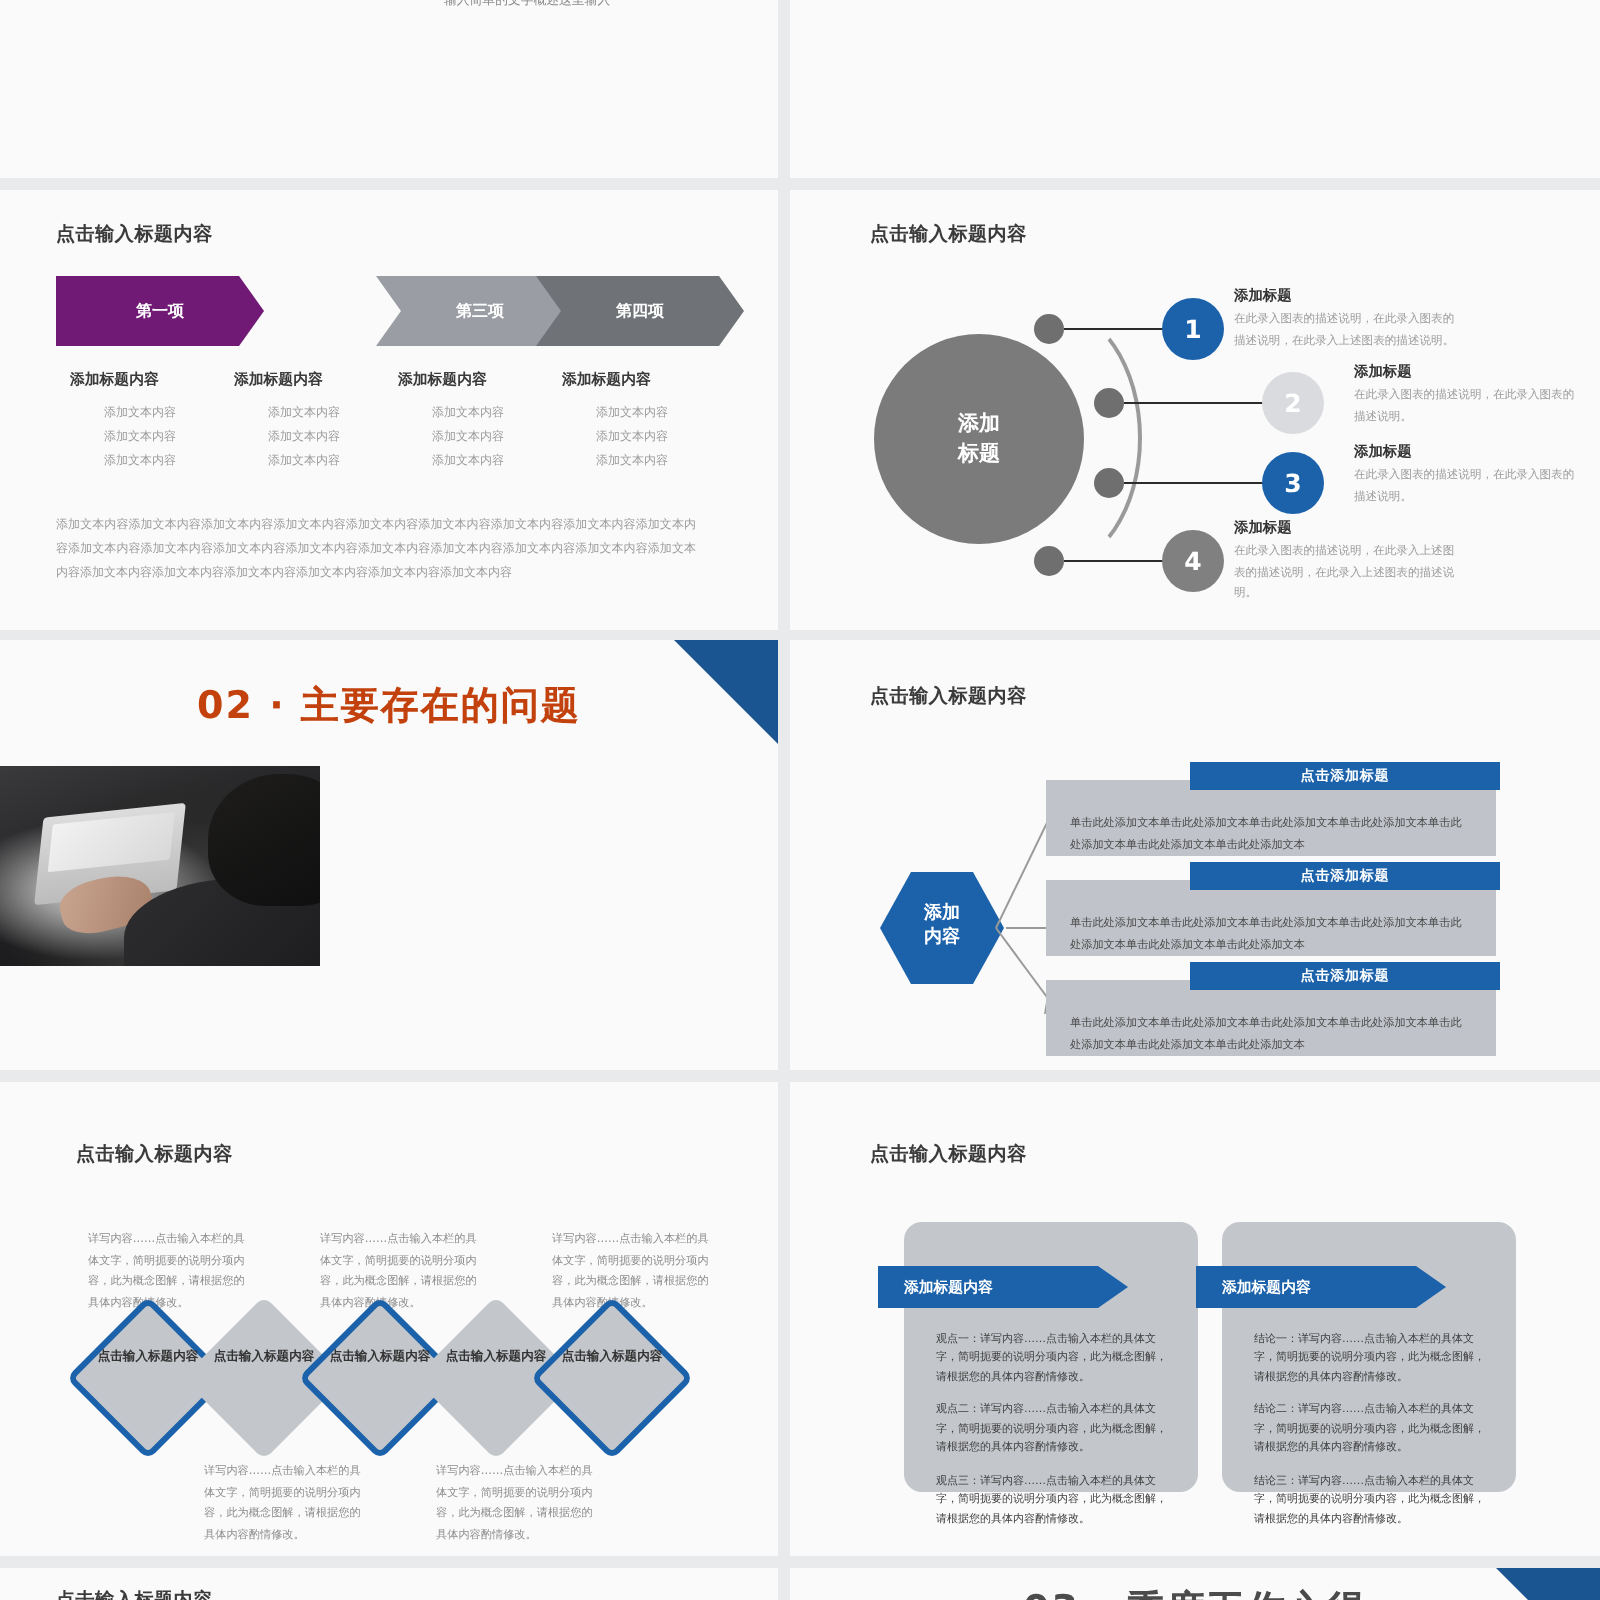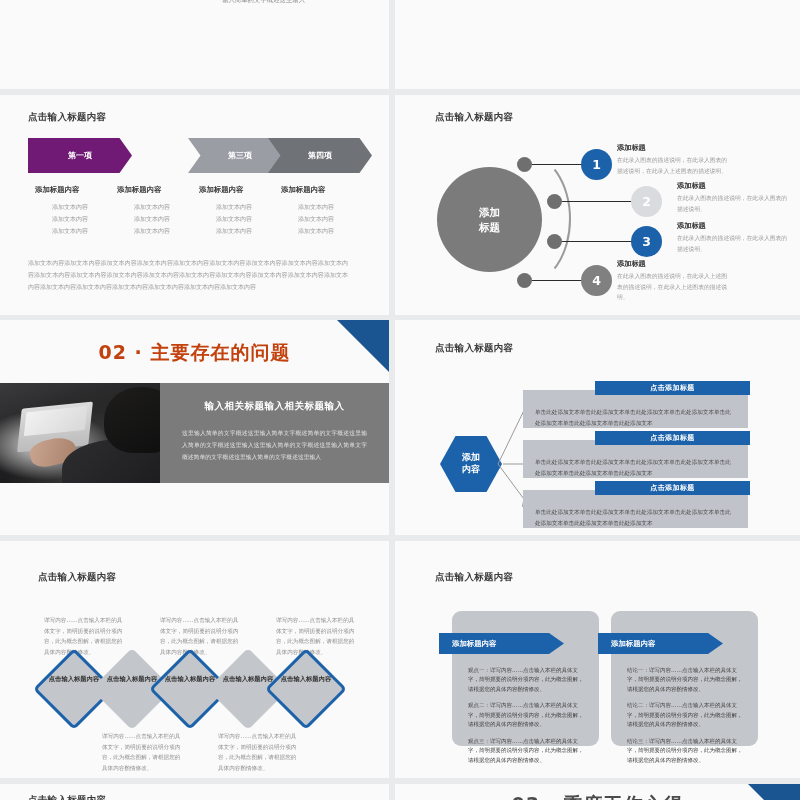--- a/index.html
+++ b/index.html
@@ -291,24 +291,20 @@
 
     <div class="photo">
       <div class="laptop">
           <div class="scr"></div>
         </div>
       <div class="hand"></div>
       <div class="shoulder"></div>
       <div class="head-sil"></div>
     </div>
 
-    <div class="gray-panel">
-      <div class="gp-title">输入相关标题输入相关标题输入</div>
-      <div class="gp-body">这里输入简单的文字概述这里输入简单文字概述简单的文字概述这里输入简单的文字概述这里输入这里输入简单的文字概述这里输入简单文字概述简单的文字概述这里输入简单的文字概述这里输入</div>
-    </div>
   </div>
 
   <div class="slide" id="s2b">
     <div class="slide-title" style="position:absolute;left:40px;top:22px;">点击输入标题内容</div>
 
     <div class="hexa">
       <div>添加</div>
       <div>内容</div>
     </div>
 

